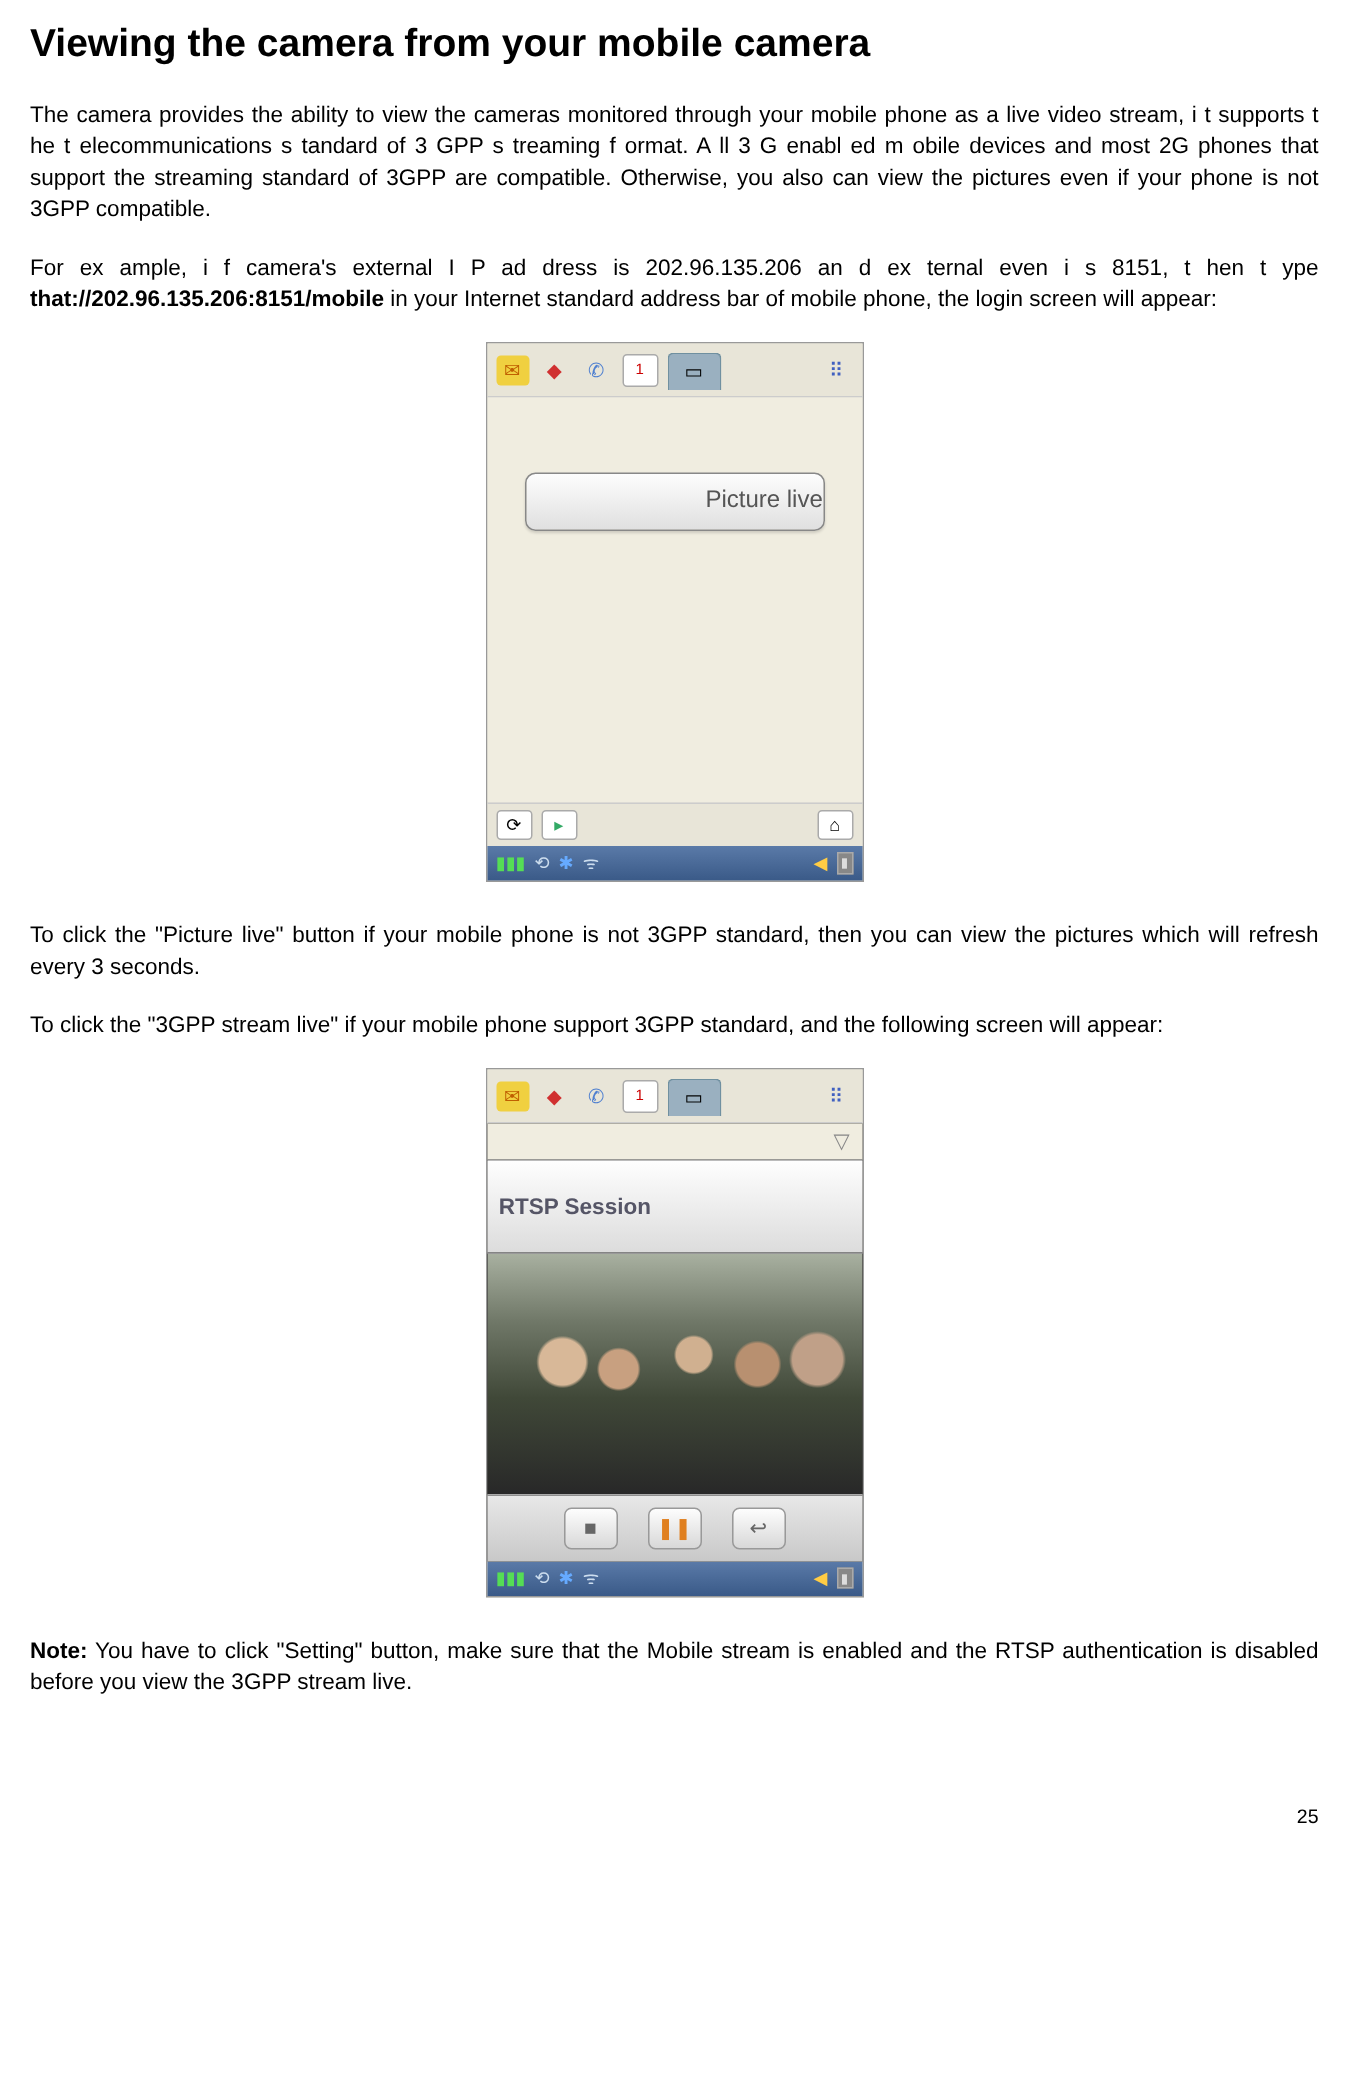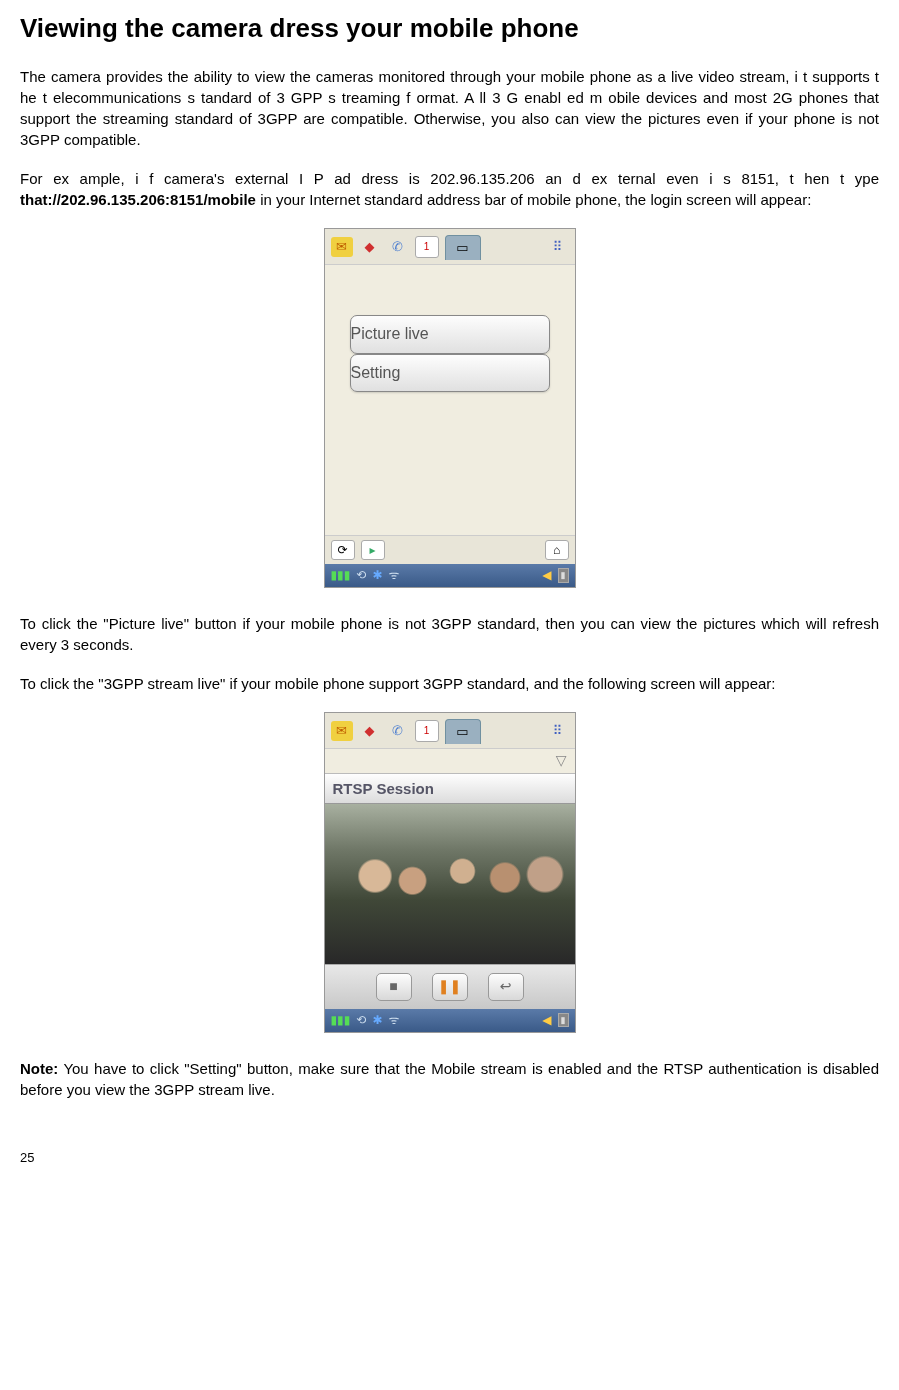--- a/index.html
+++ b/index.html
@@ -63,22 +63,22 @@
       min-height: 190px;
     }
     .phone-button {
       display: block;
       width: 100%;
       box-sizing: border-box;
       background: linear-gradient(#fdfdfd, #e0e0e0);
       border: 1px solid #888;
       border-radius: 7px;
       padding: 7px 0;
-      margin-bottom: 0;
-      text-align: left;
+      margin-bottom: 12px;
+      text-align: right;
       font-size: 16px;
       color: #555;
       box-shadow: 0 1px 2px rgba(0,0,0,0.15);
     }
     .phone-bottom {
       background: #e8e5d8;
       border-top: 1px solid #ccc;
       display: flex;
       padding: 4px 6px;
       gap: 6px;
@@ -114,21 +114,21 @@
       padding: 0;
       min-height: 255px;
       position: relative;
     }
     .chev-bar { background: #f0ede0; text-align: right; padding: 2px 8px; color: #888; font-size: 14px; }
     .rtsp-bar {
       background: linear-gradient(#fefefe,#dcdcdc);
       color: #556;
       font-weight: bold;
       font-size: 15px;
-      padding: 4px 8px;
+      padding: 20px 8px;
       border-top: 1px solid #bbb;
       border-bottom: 1px solid #999;
     }
     .video-area {
       width: 100%;
       height: 160px;
       background: #333;
       position: relative;
       overflow: hidden;
     }
@@ -155,49 +155,48 @@
       background: linear-gradient(#fdfdfd,#d8d8d8);
       border: 1px solid #999;
       border-radius: 5px;
       display:flex; align-items:center; justify-content:center;
       font-size: 14px;
       color: #666;
     }
     .ctrl-btn.active { color: #e08020; }
 
     .page-num {
-      text-align: left;
+      text-align: right;
       font-size: 13px;
-      margin-top: 49px;
+      margin-top: 70px;
     }
   </style>
 </head>
 <body>
 
-<h1>Viewing the camera dress your mobile phone</h1>
+<h1>Viewing the camera from your mobile camera</h1>
 
 <p>The camera provides the ability to view the cameras monitored through your mobile phone as a live video stream, i t supports t he t elecommunications s tandard of 3 GPP s treaming f ormat. A ll 3 G enabl ed m obile devices and most 2G phones that support the streaming standard of 3GPP are compatible. Otherwise, you also can view the pictures even if your phone is not 3GPP compatible.</p>
 
 <p>
   <span>For ex ample, i f  camera's  external I P ad dress  is  202.96.135.206 an d ex ternal  even i s  8151, t hen t ype </span><b>that://202.96.135.206:8151/mobile</b><span> in your Internet standard address bar of mobile phone, the login screen will appear:</span>
 </p>
 
 <div class="figure">
   <div class="phone-screen">
     <div class="phone-top-icons">
       <div class="top-icon env">✉</div>
       <div class="top-icon book">◆</div>
       <div class="top-icon phone-ic">✆</div>
       <div class="top-icon cal">1</div>
       <div class="top-icon cam-tab">▭</div>
       <div class="top-icon dots">⠿</div>
     </div>
     <div class="phone-body">
       <div class="phone-button">Picture live</div>
-      <div class="phone-button">Setting</div>
     </div>
     <div class="phone-bottom">
       <div class="bot-icon">⟳</div>
       <div class="bot-icon arrow">▸</div>
       <div class="bot-icon home">⌂</div>
     </div>
     <div class="phone-status">
       <span class="sig">▮▮▮</span>
       <span>⟲</span>
       <span class="bt">✱</span>

